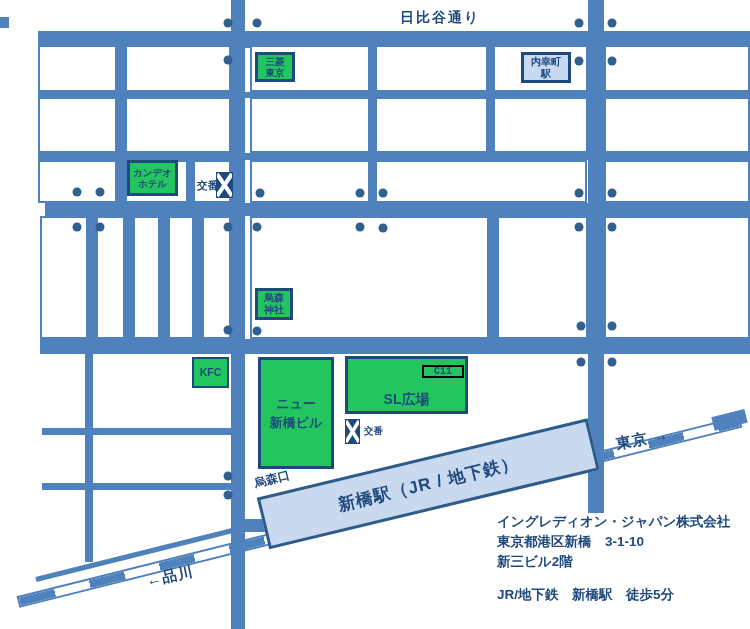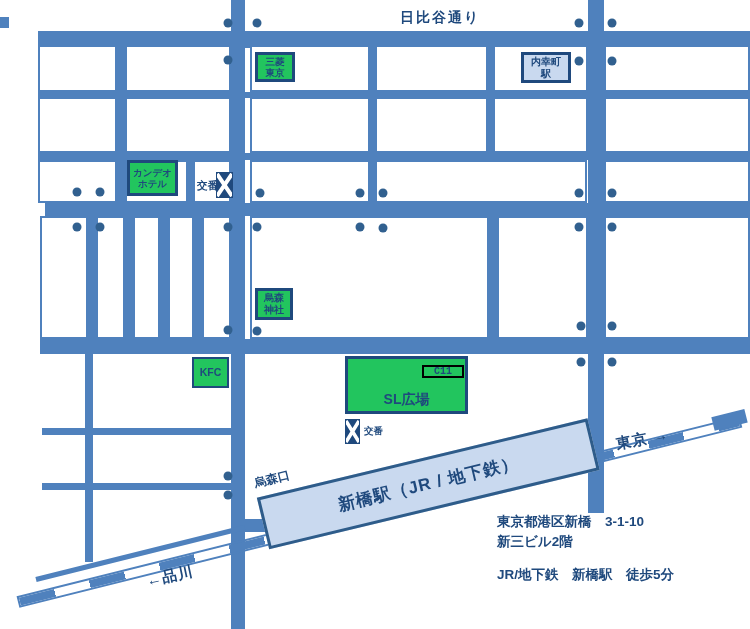--- a/index.html
+++ b/index.html
@@ -134,20 +134,22 @@
 
   <div class="nbox" id="box-mitsubishi">三菱
 東京</div>
   <div class="nbox lightfill" id="box-uchisaiwaicho">内幸町
 駅</div>
   <div class="nbox" id="box-candeo">カンデオ
 ホテル</div>
   <div class="nbox" id="box-shrine">烏森
 神社</div>
   <div class="nbox" id="box-kfc">KFC</div>
+  <div class="nbox" id="box-newshimbashi">ニュー
+新橋ビル</div>
   <div class="nbox" id="box-slsquare">
     <div id="c11">C11</div>
     <div id="sl-text">SL広場</div>
   </div>
 
 
   <div class="lbl" id="koban1-lbl">交番</div>
   <div class="koban-x" id="koban1-x">
     <svg width="17" height="26" viewBox="0 0 17 26">
       <rect x="0" y="0" width="17" height="26" fill="#1f497d"></rect>
@@ -162,20 +164,21 @@
       <rect x="0" y="0" width="15" height="25" fill="none" stroke="#1f497d" stroke-width="2"></rect>
     </svg>
   </div>
   <div class="lbl" id="koban2-lbl">交番</div>
 
   <div class="lbl" id="karasumori-exit">烏森口</div>
   <div class="lbl" id="to-tokyo">東京 →</div>
   <div class="lbl" id="to-shinagawa">←品川</div>
 
   <div id="info">
+    <div class="line">イングレディオン・ジャパン株式会社</div>
     <div class="line">東京都港区新橋　3-1-10</div>
     <div class="line">新三ビル2階</div>
     <div class="gap"></div>
     <div class="line">JR/地下鉄　新橋駅　徒歩5分</div>
   </div>
 
 <div class="dot" style="left: 228px; top: 23px; position: absolute; z-index: 4;"></div>
     <div class="dot" style="left: 257px; top: 23px; position: absolute; z-index: 4;"></div>
     <div class="dot" style="left: 579px; top: 23px; position: absolute; z-index: 4;"></div>
     <div class="dot" style="left: 612px; top: 23px; position: absolute; z-index: 4;"></div>

